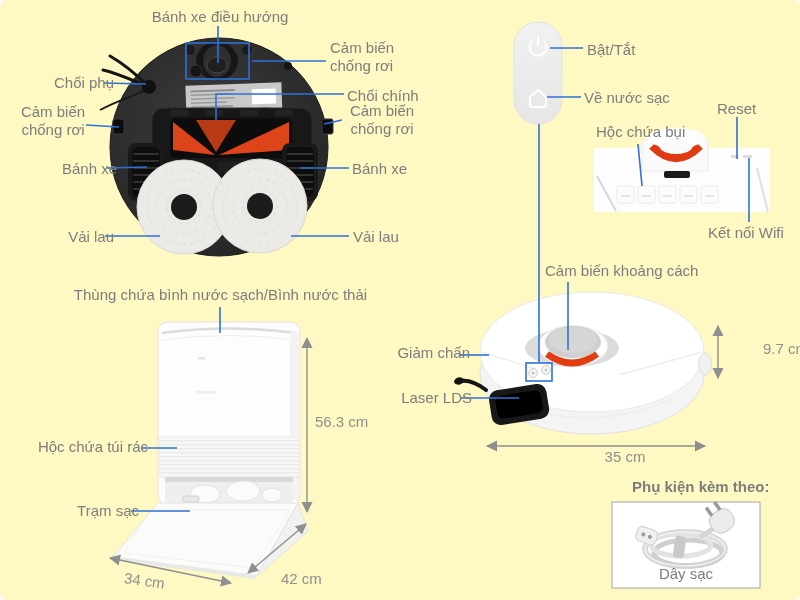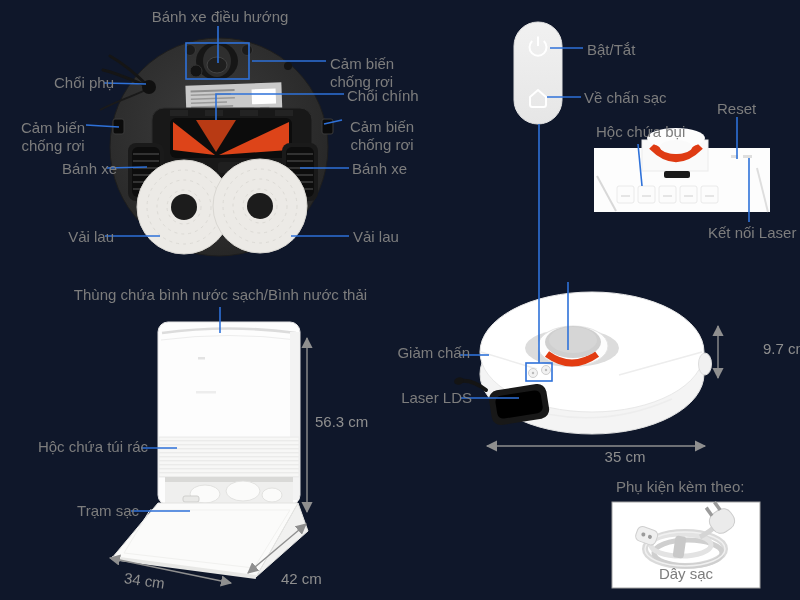--- a/index.html
+++ b/index.html
@@ -1,20 +1,20 @@
 <!DOCTYPE html>
 <html><head>
 <meta charset="utf-8">
 <style>
   html,body{margin:0;padding:0;background:#fff;}
-  #stage{position:relative;width:800px;height:600px;background:#0f172a;overflow:hidden;
-         font-family:"Liberation Sans",sans-serif;}
+  #stage{position:relative;width:800px;height:600px;background:#fef9c3;overflow:hidden;
+         font-family:"Liberation Sans",sans-serif;border-radius:7px;}
   #art{position:absolute;left:0;top:0;}
   .lbl{position:absolute;font-size:15px;line-height:18px;color:#7d7d7d;white-space:nowrap;}
-  .wrap{white-space:normal;margin-top:16px;}
+  .wrap{white-space:normal;}
   .ctr{text-align:center;}
   .rgt{text-align:right;margin-left:12px;}
   .dim{color:#8f8f8f;}
 </style>
 </head>
 <body>
 
 <div id="stage">
 
 <svg id="art" width="800" height="600" viewBox="0 0 800 600">
@@ -249,33 +249,34 @@
   <div class="lbl rgt" style="left:20px;top:74px;width:82px;">Chổi phụ</div>
   <div class="lbl" style="left:347px;top:87px;">Chổi chính</div>
   <div class="lbl wrap ctr" style="left:338px;top:102px;width:88px;">Cảm biến chống rơi</div>
   <div class="lbl wrap ctr" style="left:8px;top:103px;width:90px;">Cảm biến chống rơi</div>
   <div class="lbl rgt" style="left:40px;top:160px;width:65px;">Bánh xe</div>
   <div class="lbl" style="left:352px;top:160px;">Bánh xe</div>
   <div class="lbl rgt" style="left:45px;top:228px;width:57px;">Vải lau</div>
   <div class="lbl" style="left:353px;top:228px;">Vải lau</div>
 
   <div class="lbl" style="left:587px;top:41px;">Bật/Tắt</div>
-  <div class="lbl" style="left:584px;top:89px;">Về chấn sạc</div>
+  <div class="lbl" style="left:584px;top:89px;">Về nước sạc</div>
   <div class="lbl" style="left:717px;top:100px;">Reset</div>
   <div class="lbl" style="left:596px;top:123px;">Hộc chứa bụi</div>
-  <div class="lbl" style="left:708px;top:224px;">Kết nối Laser</div>
-
+  <div class="lbl" style="left:708px;top:224px;">Kết nối Wifi</div>
+
+  <div class="lbl" style="left:545px;top:262px;">Cảm biến khoảng cách</div>
   <div class="lbl rgt" style="left:374px;top:344px;width:84px;">Giảm chấn</div>
   <div class="lbl rgt" style="left:388px;top:389px;width:72px;">Laser LDS</div>
   <div class="lbl dim" style="left:728px;top:340px;margin-left:35px;">9.7 cm</div>
   <div class="lbl dim ctr" style="left:573px;top:448px;width:56px;margin-left:24px;">35 cm</div>
 
   <div class="lbl ctr" style="left:48px;top:286px;width:345px;">Thùng chứa bình nước sạch/Bình nước thải</div>
   <div class="lbl rgt" style="left:16px;top:438px;width:120px;">Hộc chứa túi rác</div>
   <div class="lbl rgt" style="left:57px;top:502px;width:70px;">Trạm sạc</div>
   <div class="lbl dim" style="left:315px;top:413px;">56.3 cm</div>
   <div class="lbl dim" style="left:281px;top:570px;">42 cm</div>
   <div class="lbl dim" style="left:124px;top:572px;transform:rotate(8deg);">34 cm</div>
 
-  <div class="lbl" style="left:616px;top:478px;">Phụ kiện kèm theo:</div>
+  <div class="lbl" style="left:632px;top:478px;font-weight:bold;">Phụ kiện kèm theo:</div>
   <div class="lbl ctr" style="left:612px;top:565px;width:148px;">Dây sạc</div>
 
 </div>
 
 </body></html>

